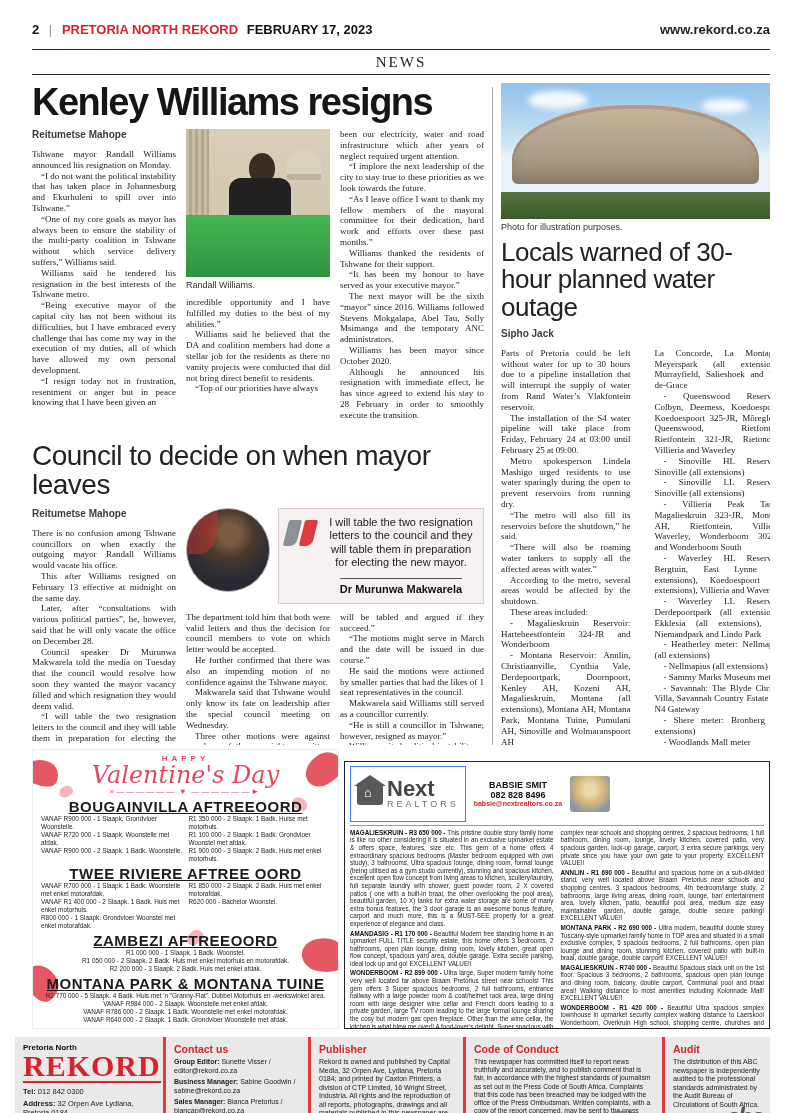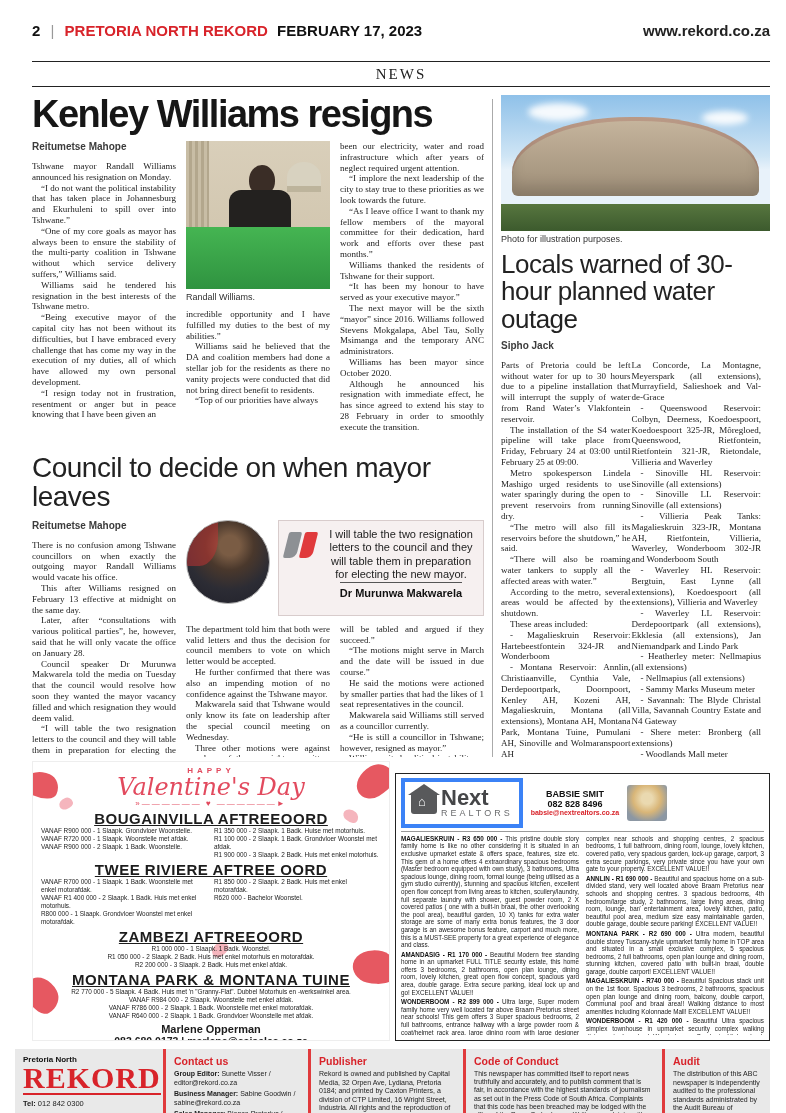--- a/index.html
+++ b/index.html
@@ -1,21 +1,21 @@
 <!DOCTYPE html>
 <html><head>
 <meta charset="utf-8">
 <style>
   * { margin:0; padding:0; box-sizing:border-box; }
   html,body { background:#ffffff; }
   body { width:786px; height:1113px; font-family:"Liberation Serif", serif; color:#1c1c1c; overflow:hidden; }
   .page { width:786px; height:1113px; padding:22px 16px 0 32px; overflow:hidden; position:relative; background:#fff; }
 
   
-  .topbar { display:flex; justify-content:space-between; align-items:flex-start; font-family:"Liberation Sans",sans-serif; font-size:15px; font-weight:bold; padding-bottom:22px; border-bottom:1px solid #222; }
+  .topbar { display:flex; justify-content:space-between; align-items:flex-start; font-family:"Liberation Sans",sans-serif; font-size:13px; font-weight:bold; padding-bottom:12px; border-bottom:1px solid #222; }
   .topbar .pageno { color:#111; }
   .topbar .sep { color:#999; margin:0 6px; font-weight:normal; }
   .topbar .masthead { color:#d8232a; }
   .topbar .date { color:#111; margin-left:5px; }
   .topbar .site { font-weight:bold; color:#222; }
   .newsband { text-align:center; font-family:"Liberation Serif",serif; font-size:15px; letter-spacing:2px; color:#222; padding:4px 0 3px 0; border-bottom:1px solid #222; margin-bottom:8px; }
 
   
   .main-row { display:flex; height:662px; overflow:hidden; }
   .left-main { width:452px; flex:none; }
@@ -44,53 +44,53 @@
   .council-toprow { display:flex; gap:8px; align-items:flex-start; height:96px; margin-bottom:8px; }
   .photo-circle { width:84px; height:84px; flex:none; border-radius:50%; border:1px solid #bbb; background:radial-gradient(circle at 52% 30%, #7a5c44 14%, #4a382c 34%, #2c2c34 62%, #20202a 100%); background-color:#333; position:relative; overflow:hidden; }
   .photo-circle::before { content:""; position:absolute; left:0; top:0; width:38%; height:55%; background:#b33; opacity:.55; border-radius:0 0 60% 0; }
   .quote-box { flex:1; min-width:0; background:#f6f0f0; border:1px solid #d8cccc; padding:7px 9px 6px 7px; display:flex; gap:8px; height:96px; }
   .quote-icon { flex:none; width:34px; padding-top:4px; }
   .quote-icon .q { display:inline-block; width:13px; height:26px; transform:skewX(-14deg); border-radius:2px 2px 6px 2px; }
   .quote-icon .q1 { background:#8d9094; margin-right:3px; }
   .quote-icon .q2 { background:#e03a3c; }
   .quote-body { flex:1; min-width:0; text-align:center; }
   .quote-text { font-family:"Liberation Sans",sans-serif; font-size:11px; line-height:13.5px; color:#222; }
-  .quote-attrib { font-family:"Liberation Sans",sans-serif; font-size:11px; font-weight:bold; color:#111; border-top:1px solid #555; display:inline-block; padding-top:4px; margin-top:0; }
+  .quote-attrib { font-family:"Liberation Sans",sans-serif; font-size:11px; font-weight:bold; color:#111; border-top:1px solid #555; display:inline-block; padding-top:4px; margin-top:8px; }
   .council-cols { display:flex; gap:10px; height:164px; overflow:hidden; }
 
   
   .photo-water { width:100%; height:136px; position:relative; overflow:hidden; background:linear-gradient(#8fc1e9 0%, #cfe5f5 45%, #e8f2fa 55%); }
   .photo-water .cloud { position:absolute; background:#fff; border-radius:50%; filter:blur(3px); opacity:.9; }
   .photo-water .tank { position:absolute; left:4%; right:4%; top:16%; height:58%; border-radius:48% 48% 6px 6px / 70% 70% 6px 6px; background:linear-gradient(#c7b69e,#9d8d77); box-shadow:inset 0 4px 0 #8a2f2f33, inset 0 -10px 14px #00000022; }
   .photo-water .bush { position:absolute; left:0; right:0; bottom:0; height:20%; background:linear-gradient(#57763f,#3c5a2d); }
   h2.water-head { font-family:"Liberation Sans",sans-serif; font-size:26px; font-weight:400; letter-spacing:-0.5px; color:#222; line-height:1.05; margin:6px 0 7px 0; }
-  .water-cols { display:flex; gap:1px; height:446px; overflow:hidden; }
+  .water-cols { display:flex; gap:24px; height:446px; overflow:hidden; }
   .wcol { width:calc(50% - 5px); flex:none; }
 
   
   .ads-row { display:flex; gap:5px; margin-top:4px; height:280px; align-items:flex-end; }
-  .csi-ad { width:358px; flex:none; height:280px; position:relative; overflow:hidden; background:#fff; border:1px solid #eee; font-family:"Liberation Sans",sans-serif; }
+  .csi-ad { width:307px; flex:none; height:280px; position:relative; overflow:hidden; background:#fff; border:1px solid #eee; font-family:"Liberation Sans",sans-serif; }
   .petal { position:absolute; border-radius:58% 42% 60% 40% / 55% 60% 40% 45%; background:#e23b45; opacity:.85; }
   .petal.p2 { background:#f2a3ad; opacity:.8; }
   .csi-inner { position:relative; z-index:2; text-align:center; padding-top:4px; }
   .val-happy { color:#e24a5e; font-size:8px; font-weight:bold; letter-spacing:4px; }
   .val-script { font-family:"DejaVu Serif",serif; font-style:italic; color:#e24a5e; font-size:24px; line-height:1.0; }
   .val-deco { color:#e24a5e; font-size:8px; letter-spacing:2px; }
   .csi-sec-title { font-size:15px; font-weight:800; color:#1c1c1c; text-decoration:underline; letter-spacing:0.5px; margin-top:2px; }
   .csi-two { display:flex; gap:6px; padding:0 8px; text-align:left; }
   .csi-two > div { flex:1; min-width:0; }
   .csi-list p, .csi-center p { font-size:6.4px; line-height:8px; color:#222; text-indent:0 !important; }
   .csi-list p b, .csi-center p b, .next-col p b { font-weight:bold; color:#111; }
   .csi-center { text-align:center; padding:0 10px; }
   .csi-agent { font-size:11px; font-weight:bold; margin-top:3px; }
   .csi-contact { font-size:10.5px; font-weight:bold; }
 
   .next-ad { flex:1; min-width:0; height:268px; border:1px solid #222; background:#fff; padding:4px 5px; font-family:"Liberation Sans",sans-serif; overflow:hidden; }
   .next-header { display:flex; align-items:center; gap:8px; border-bottom:1px solid #999; padding-bottom:3px; margin-bottom:3px; }
-  .next-logo { display:flex; align-items:center; gap:4px; border:4px solid #3b82f6; padding:6px 6px; }
+  .next-logo { display:flex; align-items:center; gap:4px; border:1px solid #3b82f6; padding:12px 6px; }
   .next-house { width:26px; height:22px; position:relative; background:#58595b; border-radius:3px; }
   .next-house::before { content:""; position:absolute; left:-3px; top:-8px; border-left:16px solid transparent; border-right:16px solid transparent; border-bottom:11px solid #58595b; }
   .next-house::after { content:"⌂"; position:absolute; left:7px; top:2px; color:#fff; font-size:13px; }
   .next-word { font-size:22px; font-weight:800; color:#454648; line-height:0.9; }
   .next-realtors { font-size:9px; letter-spacing:3px; color:#6b6c6e; }
   .next-agent { text-align:center; }
   .next-agent .nm { font-size:9px; font-weight:800; color:#111; }
   .next-agent .ph { font-size:9px; font-weight:800; color:#111; }
   .next-agent .em { font-size:7px; font-weight:bold; color:#d8232a; }
   .photo-babsie { width:40px; height:36px; border-radius:3px; background:radial-gradient(circle at 50% 38%, #ead9b0 18%, #d9b678 46%, #8c97a3 78%); flex:none; }
@@ -177,21 +177,21 @@
           </div>
       </div>
 
       <h2 class="council-head">Council to decide on when mayor leaves</h2>
       <div class="council-body">
         <div class="col">
           <div class="byline">Reitumetse Mahope</div>
           <div class="body-col">
               <p>There is no confusion among Tshwane councillors on when exactly the outgoing mayor Randall Williams would vacate his office.</p>
               <p>This after Williams resigned on February 13 effective at midnight on the same day.</p>
-              <p>Later, after “consultations with various political parties”, he, however, said that he will only vacate the office on January 28.</p>
+              <p>Later, after “consultations with various political parties”, he, however, said that he will only vacate the office on December 28.</p>
               <p>Council speaker Dr Murunwa Makwarela told the media on Tuesday that the council would resolve how soon they wanted the mayor vacancy filled and which resignation they would deem valid.</p>
               <p>“I will table the two resignation letters to the council and they will table them in preparation for electing the new mayor.”</p>
             </div>
         </div>
         <div class="council-right">
           <div class="council-toprow">
             <div class="photo-circle"></div>
             <div class="quote-box">
               <div class="quote-icon">
                 <span class="q q1"></span><span class="q q2"></span>

